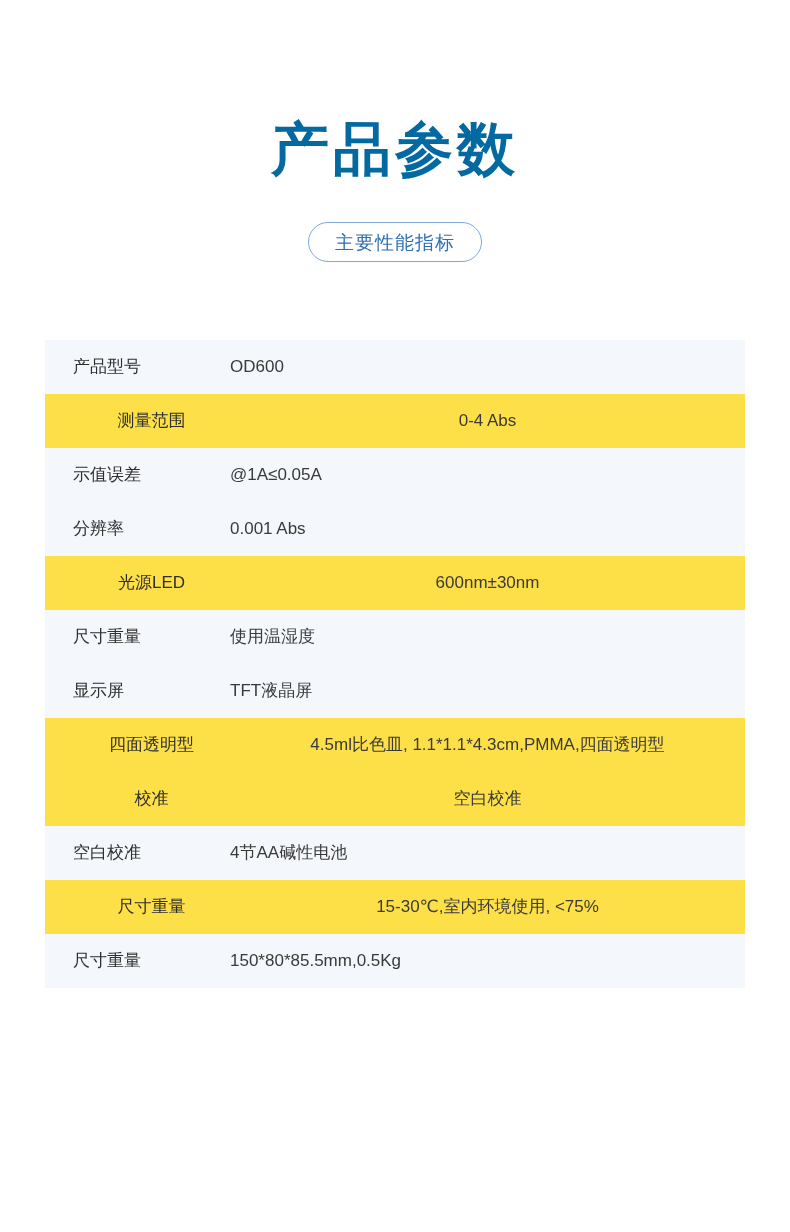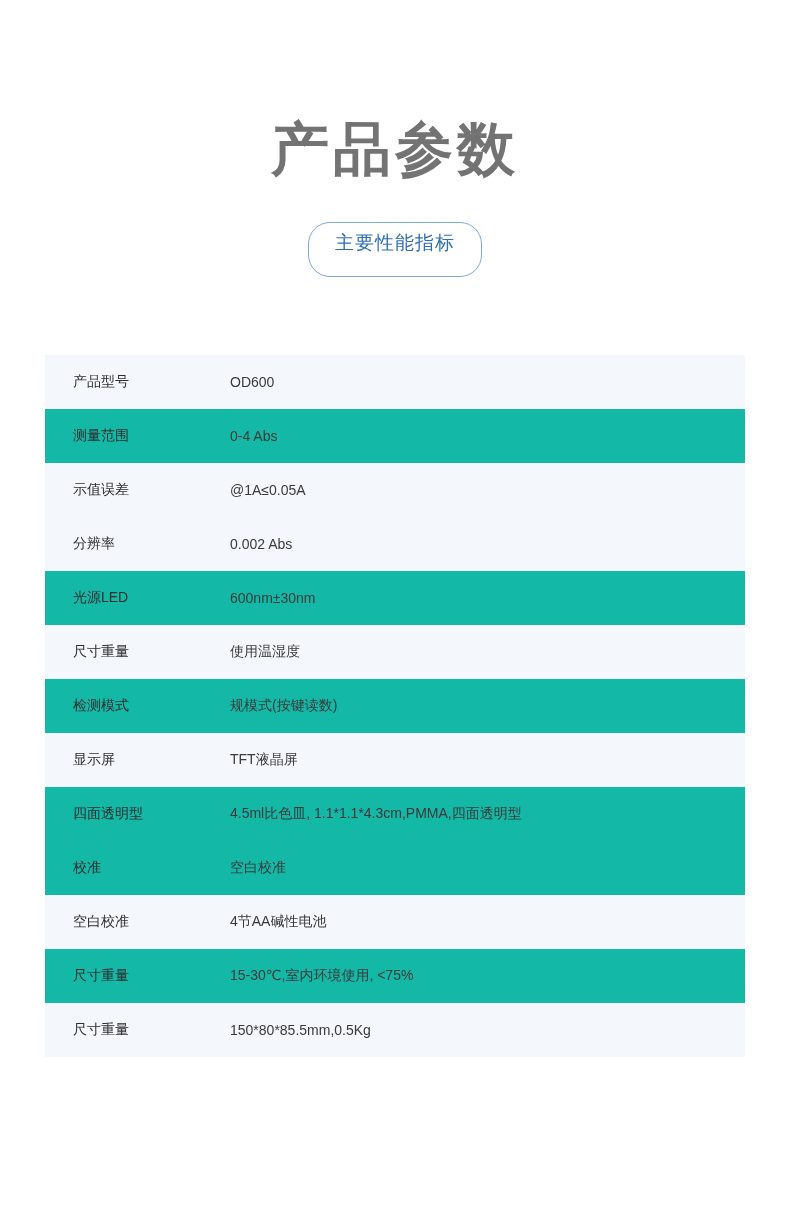--- a/index.html
+++ b/index.html
@@ -18,58 +18,59 @@
   .page {
     width: 790px;
     height: 1232px;
     position: relative;
     background: #ffffff;
   }
   .title {
     text-align: center;
     font-size: 58px;
     font-weight: bold;
-    color: #737373;
+    color: #0369a1;
     letter-spacing: 4px;
     margin-top: 118px;
     line-height: 1.1;
     font-family: "DejaVu Sans", "Liberation Sans", sans-serif;
   }
   .subtitle-wrap {
     display: flex;
     justify-content: center;
     margin-top: 40px;
   }
   .subtitle {
     border: 1px solid #7fa8d8;
     border-radius: 22px;
-    padding: 10px 26px 24px 26px;
+    padding: 10px 26px 9px 26px;
     font-size: 19px;
     color: #2f6fb5;
     letter-spacing: 1px;
     background: #ffffff;
     line-height: 1;
   }
   .table {
     margin: 78px auto 0 auto;
     width: 700px;
     border-collapse: collapse;
   }
   .table tr {
     height: 54px;
   }
   .table tr.odd {
     background: #f4f7fb;
   }
   .table tr.even {
-    background: #14b8a6;
+    background: #fde047;
+    text-align: center;
   }
   .table td {
     vertical-align: middle;
-    font-size: 14px;
+    font-size: 17px;
     color: #333333;
     padding: 0;
   }
   .table td.label {
     width: 185px;
     padding-left: 28px;
     color: #2e2e2e;
   }
   .table td.value {
     padding-left: 0px;
@@ -96,33 +97,29 @@
         <tr class="even">
           <td class="label">测量范围</td>
           <td class="value">0-4 Abs</td>
         </tr>
         <tr class="odd">
           <td class="label">示值误差</td>
           <td class="value">@1A≤0.05A</td>
         </tr>
         <tr class="odd">
           <td class="label">分辨率</td>
-          <td class="value">0.002 Abs</td>
+          <td class="value">0.001 Abs</td>
         </tr>
         <tr class="even">
           <td class="label">光源LED</td>
           <td class="value">600nm±30nm</td>
         </tr>
         <tr class="odd">
           <td class="label">尺寸重量</td>
           <td class="value">使用温湿度</td>
-        </tr>
-        <tr class="even">
-          <td class="label">检测模式</td>
-          <td class="value">规模式(按键读数)</td>
         </tr>
         <tr class="odd">
           <td class="label">显示屏</td>
           <td class="value">TFT液晶屏</td>
         </tr>
         <tr class="even">
           <td class="label">四面透明型</td>
           <td class="value">4.5ml比色皿, 1.1*1.1*4.3cm,PMMA,四面透明型</td>
         </tr>
         <tr class="even">

